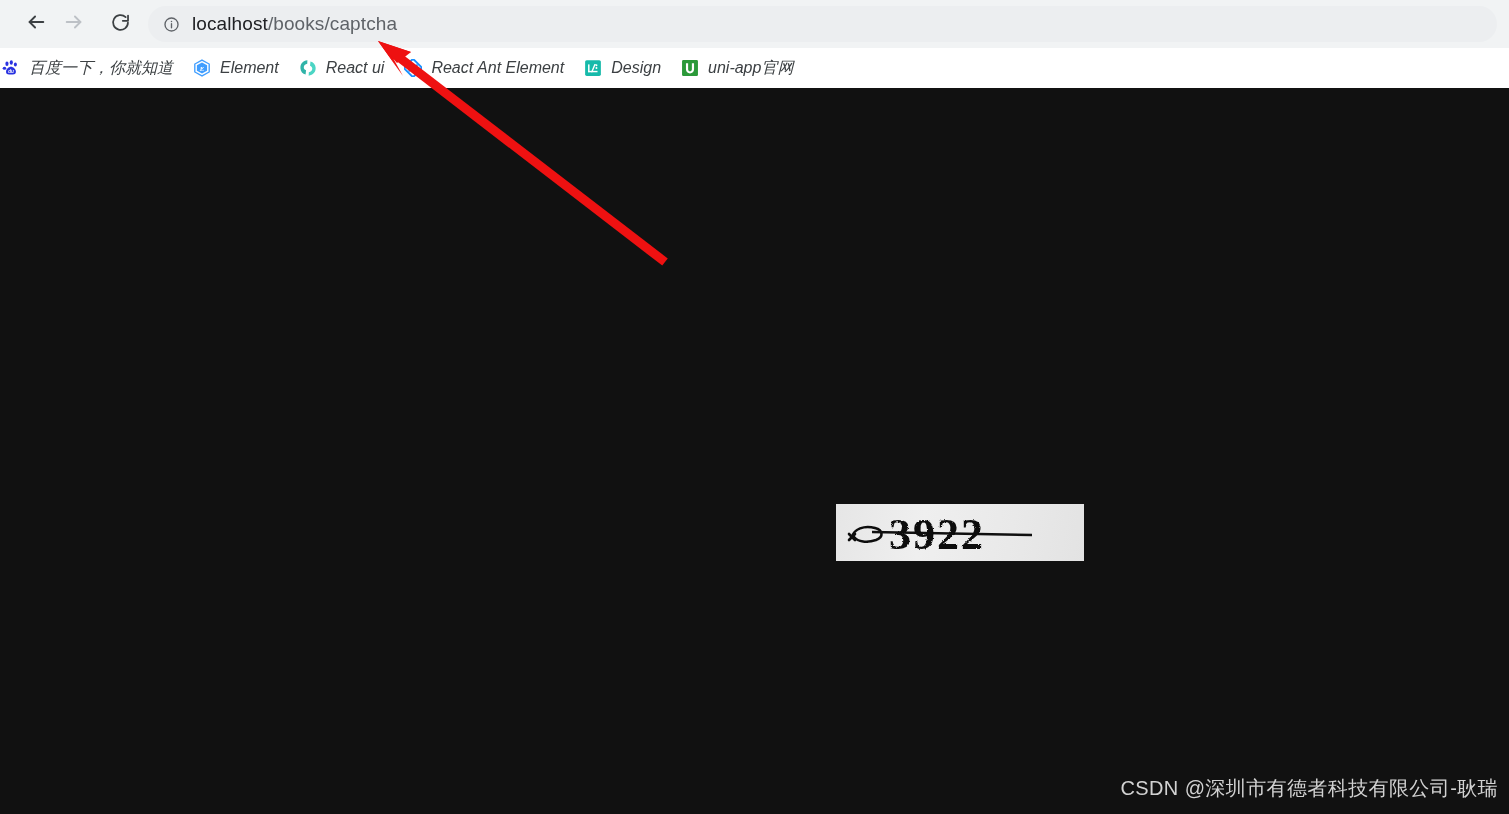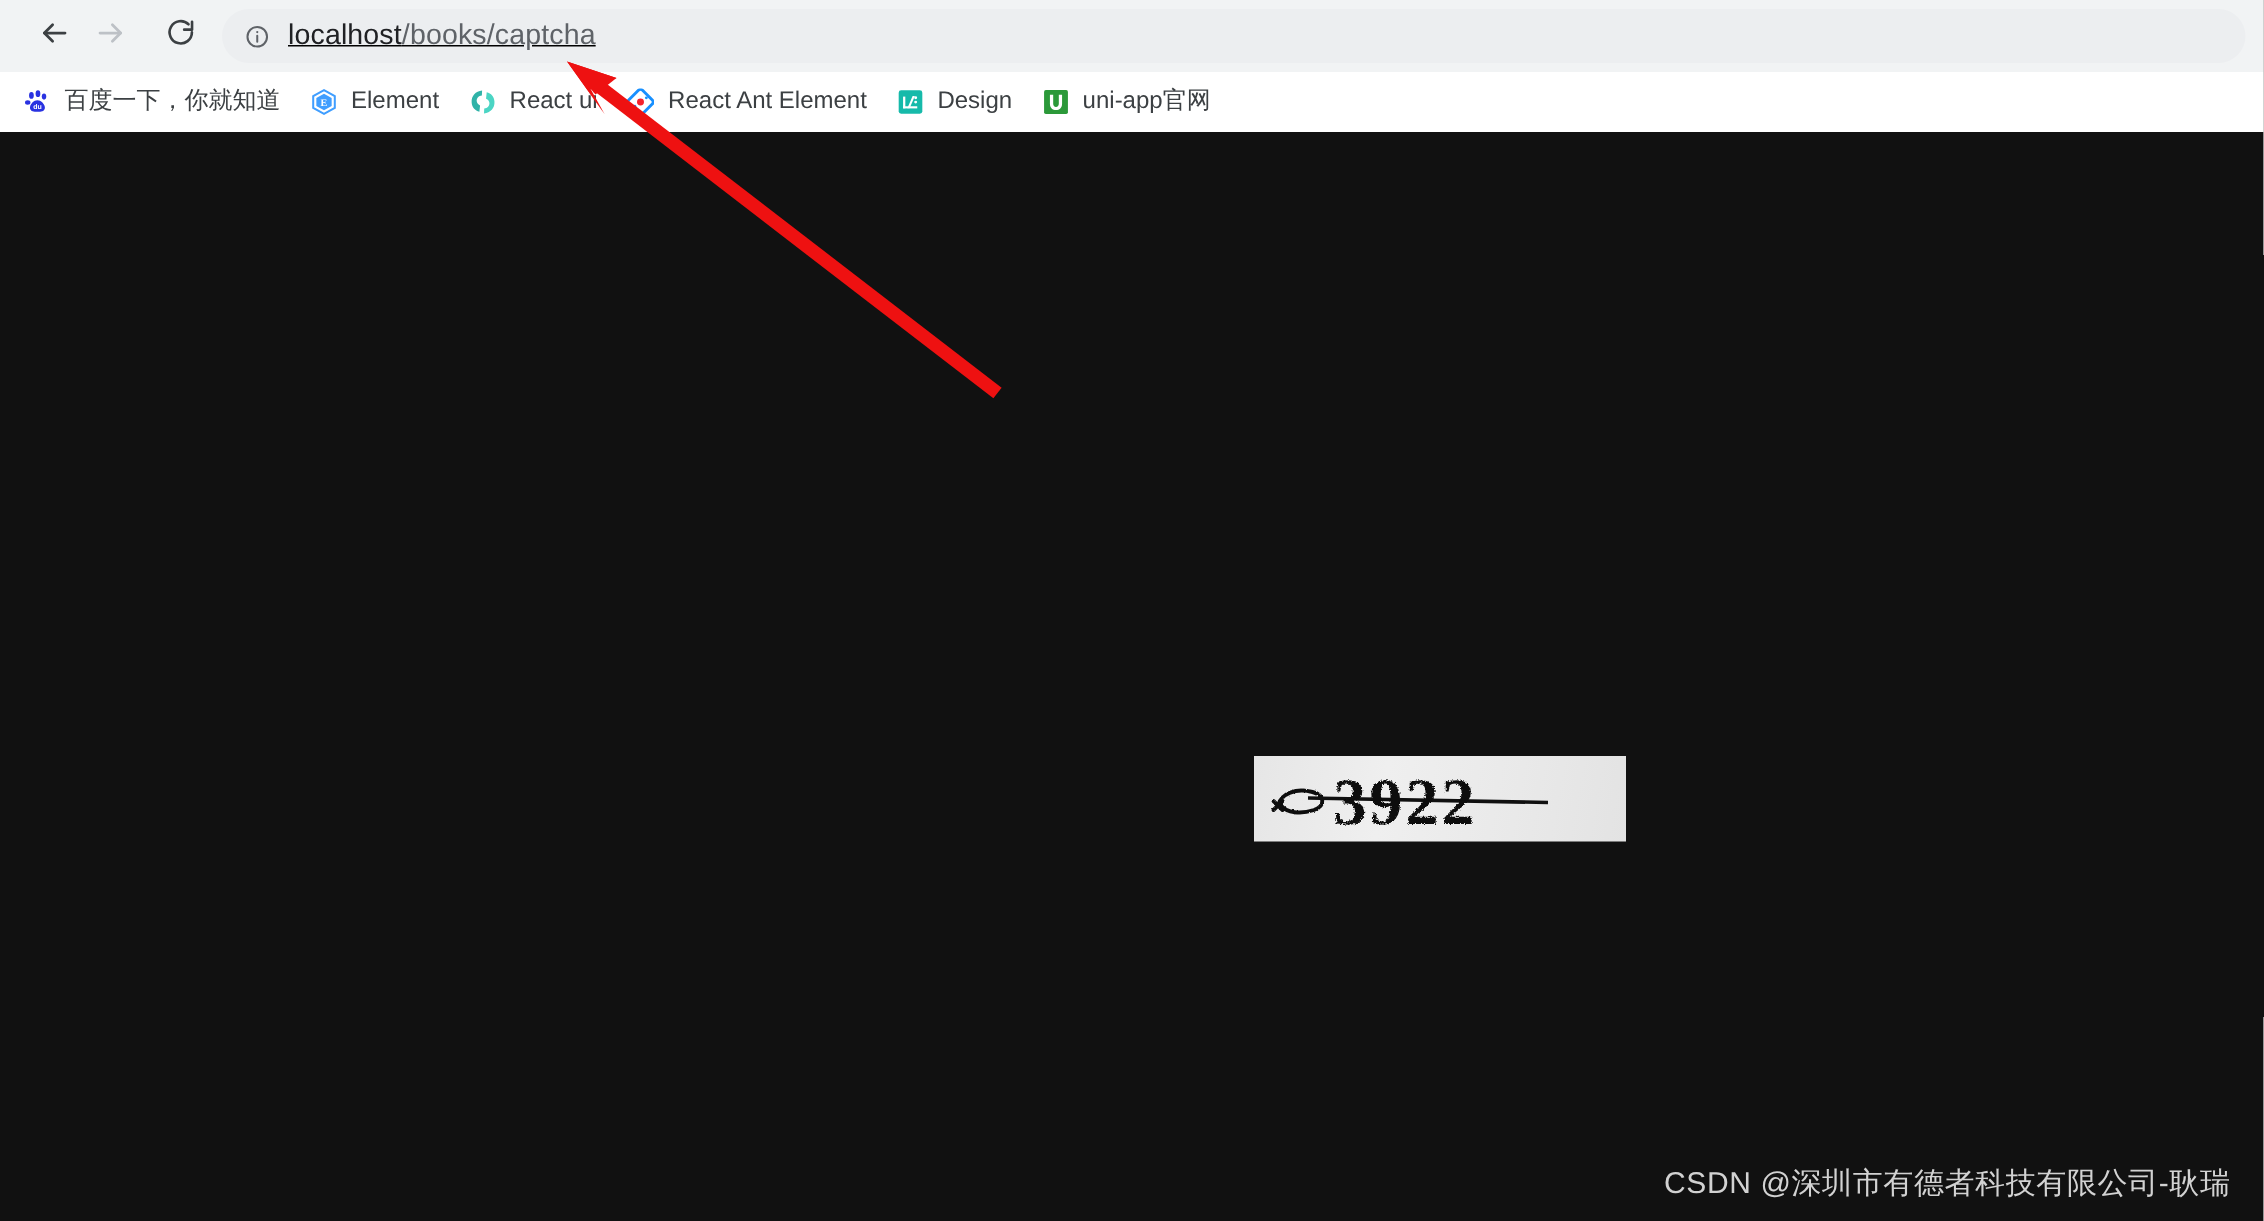--- a/index.html
+++ b/index.html
@@ -51,21 +51,20 @@
     flex: 1 1 auto;
     height: 36px;
     background: #eceef0;
     border-radius: 18px;
     display: flex;
     align-items: center;
     padding: 0 14px;
     margin-right: 12px;
     box-sizing: border-box;
     cursor: text;
-    text-decoration: underline;
   }
   .info-icon {
     width: 18px;
     height: 18px;
     flex: 0 0 18px;
     margin-right: 12px;
     display: flex;
     align-items: center;
     justify-content: center;
   }
@@ -78,22 +77,22 @@
   .url-host { color: #202124; }
   .url-path { color: #5f6368; }
 
   
   .bookmarks-bar {
     height: 40px;
     flex: 0 0 40px;
     background: #ffffff;
     display: flex;
     align-items: center;
-    padding-left: 14px;
     box-sizing: border-box;
+    font-style: italic;
   }
   .bookmark {
     display: flex;
     align-items: center;
     height: 28px;
     padding: 0 8px 0 2px;
     border-radius: 4px;
     margin-right: 10px;
     cursor: pointer;
     white-space: nowrap;
@@ -128,21 +127,21 @@
     width: 248px;
     height: 57px;
     background: linear-gradient(100deg,#e6e6e6 0%,#efefef 35%,#e9e9e9 70%,#e3e3e3 100%);
     overflow: hidden;
     cursor: pointer;
   }
   .captcha-img svg { display: block; }
 
   .watermark {
     position: absolute;
-    right: 22px;
+    right: 11px;
     bottom: 12px;
     font-size: 20px;
     color: #d2d2d2;
     letter-spacing: 0.4px;
     white-space: nowrap;
   }
 
   
   .annotation-overlay {
     position: absolute;

